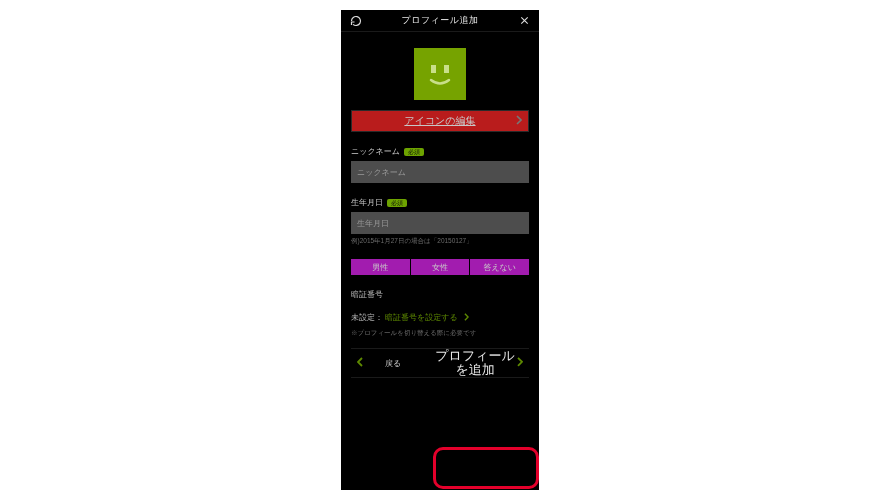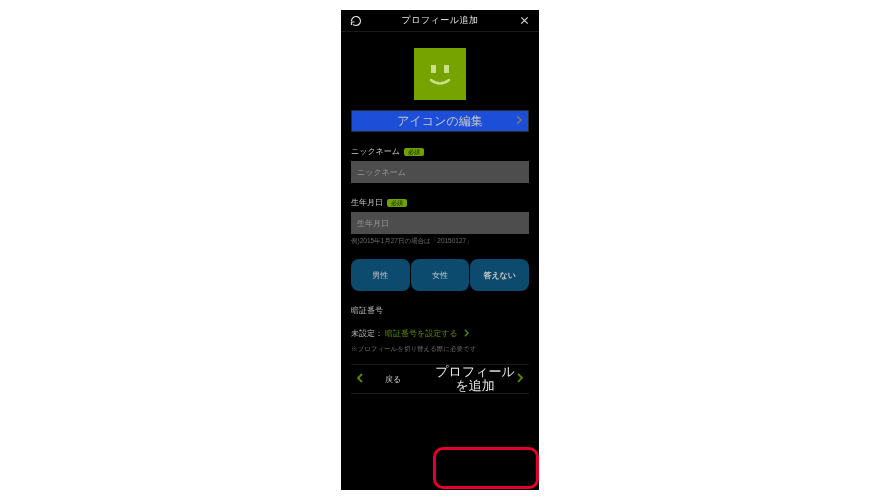--- a/index.html
+++ b/index.html
@@ -76,23 +76,24 @@
 
   
   .row-btn {
     border: 1px solid #2a2a2a;
     height: 22px;
     display: flex;
     align-items: center;
     justify-content: center;
     position: relative;
     color: #c8c8c8;
-    font-size: 12px;
+    font-size: 10px;
     margin-bottom: 14px;
-    background: #1d4ed8;
+    background: #b91c1c;
+    text-decoration: underline;
   }
   .row-btn .chev {
     position: absolute;
     right: 6px;
     top: 50%;
     transform: translateY(-50%);
     color: #777;
   }
 
   
@@ -135,31 +136,30 @@
 
   .field-block { margin-bottom: 14px; }
 
   
   .seg {
     display: flex;
     gap: 0;
   }
   .seg .seg-btn {
     flex: 1;
-    height: 32px;
-    background: #0c4a6e;
+    height: 16px;
+    background: #a21caf;
     color: #c8c8c8;
     font-size: 8px;
     display: flex;
     align-items: center;
     justify-content: center;
     border-right: 1px solid #000;
-    border-radius: 8px;
-  }
-  .seg .seg-btn:last-child { border-right: none; font-weight: bold; }
+  }
+  .seg .seg-btn:last-child { border-right: none; }
 
   
   .pin-label { color: #bbb; margin-bottom: 12px; }
   .pin-line { font-size: 8px; margin-bottom: 6px; }
   .pin-line .unset { color: #bbb; margin-top: 30px; }
   .pin-line .link {
     color: #5e8a00;
     margin-left: 2px;
   }
   .pin-line .chev-sm {

